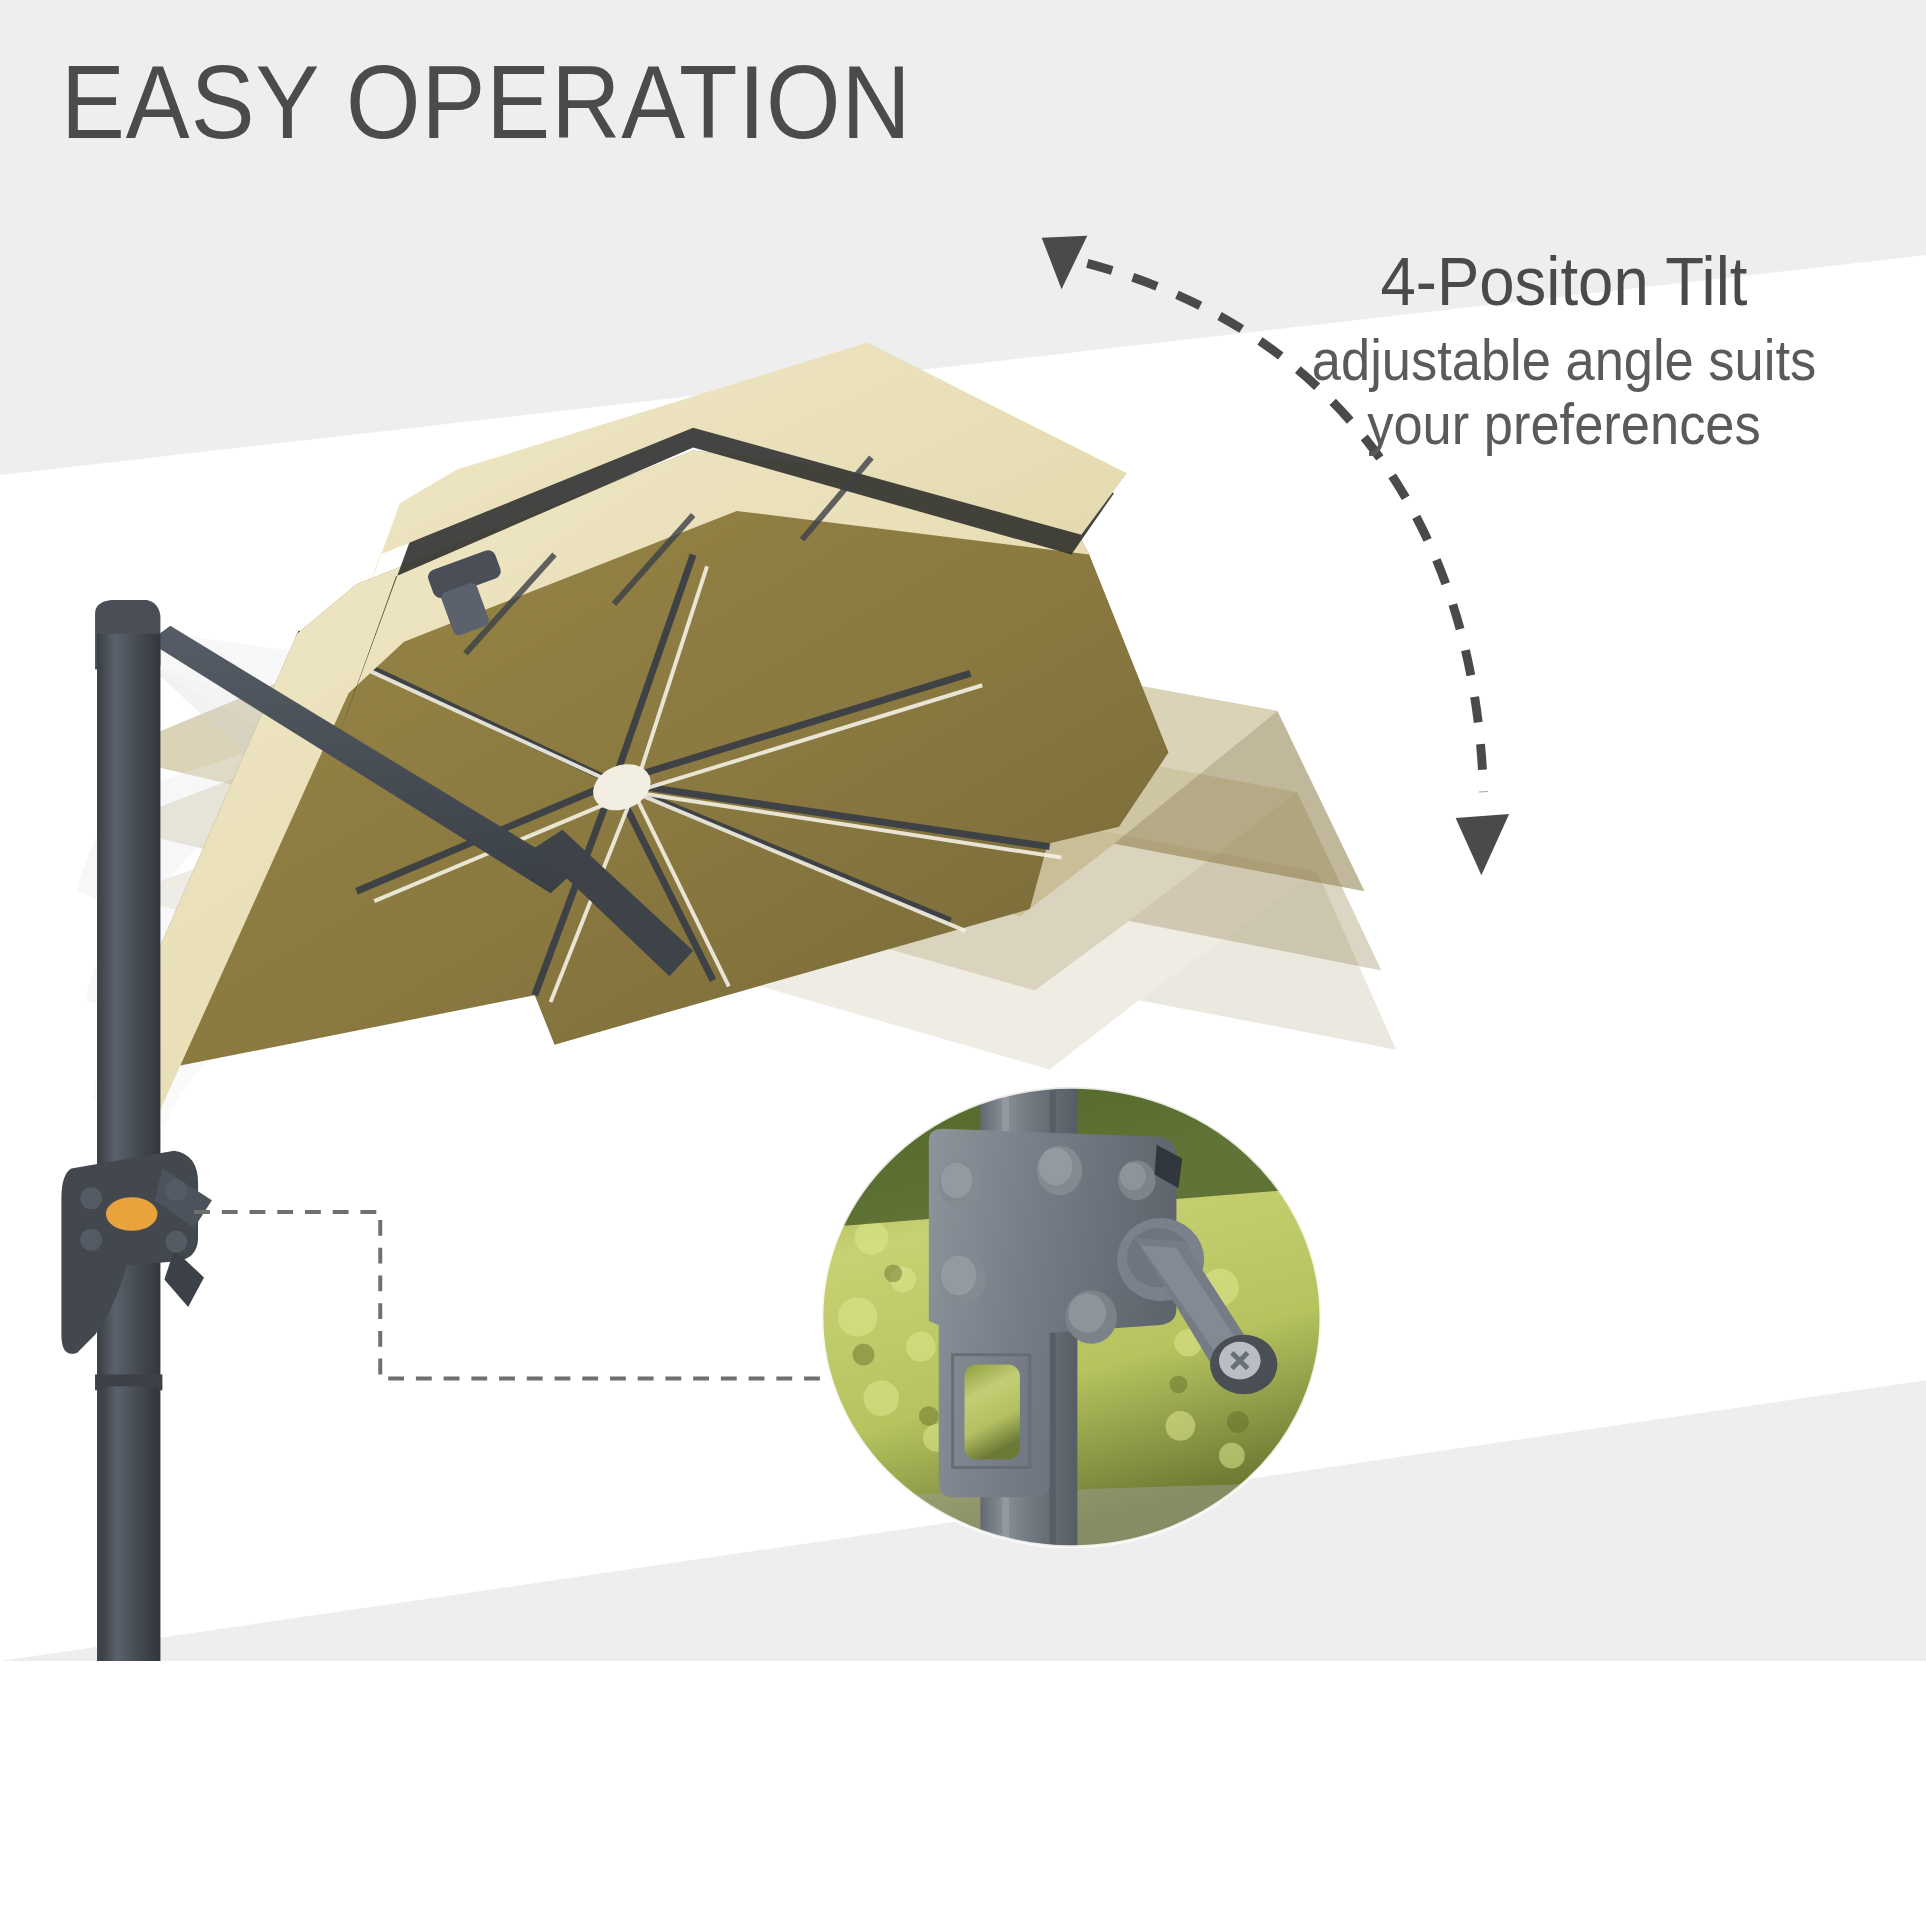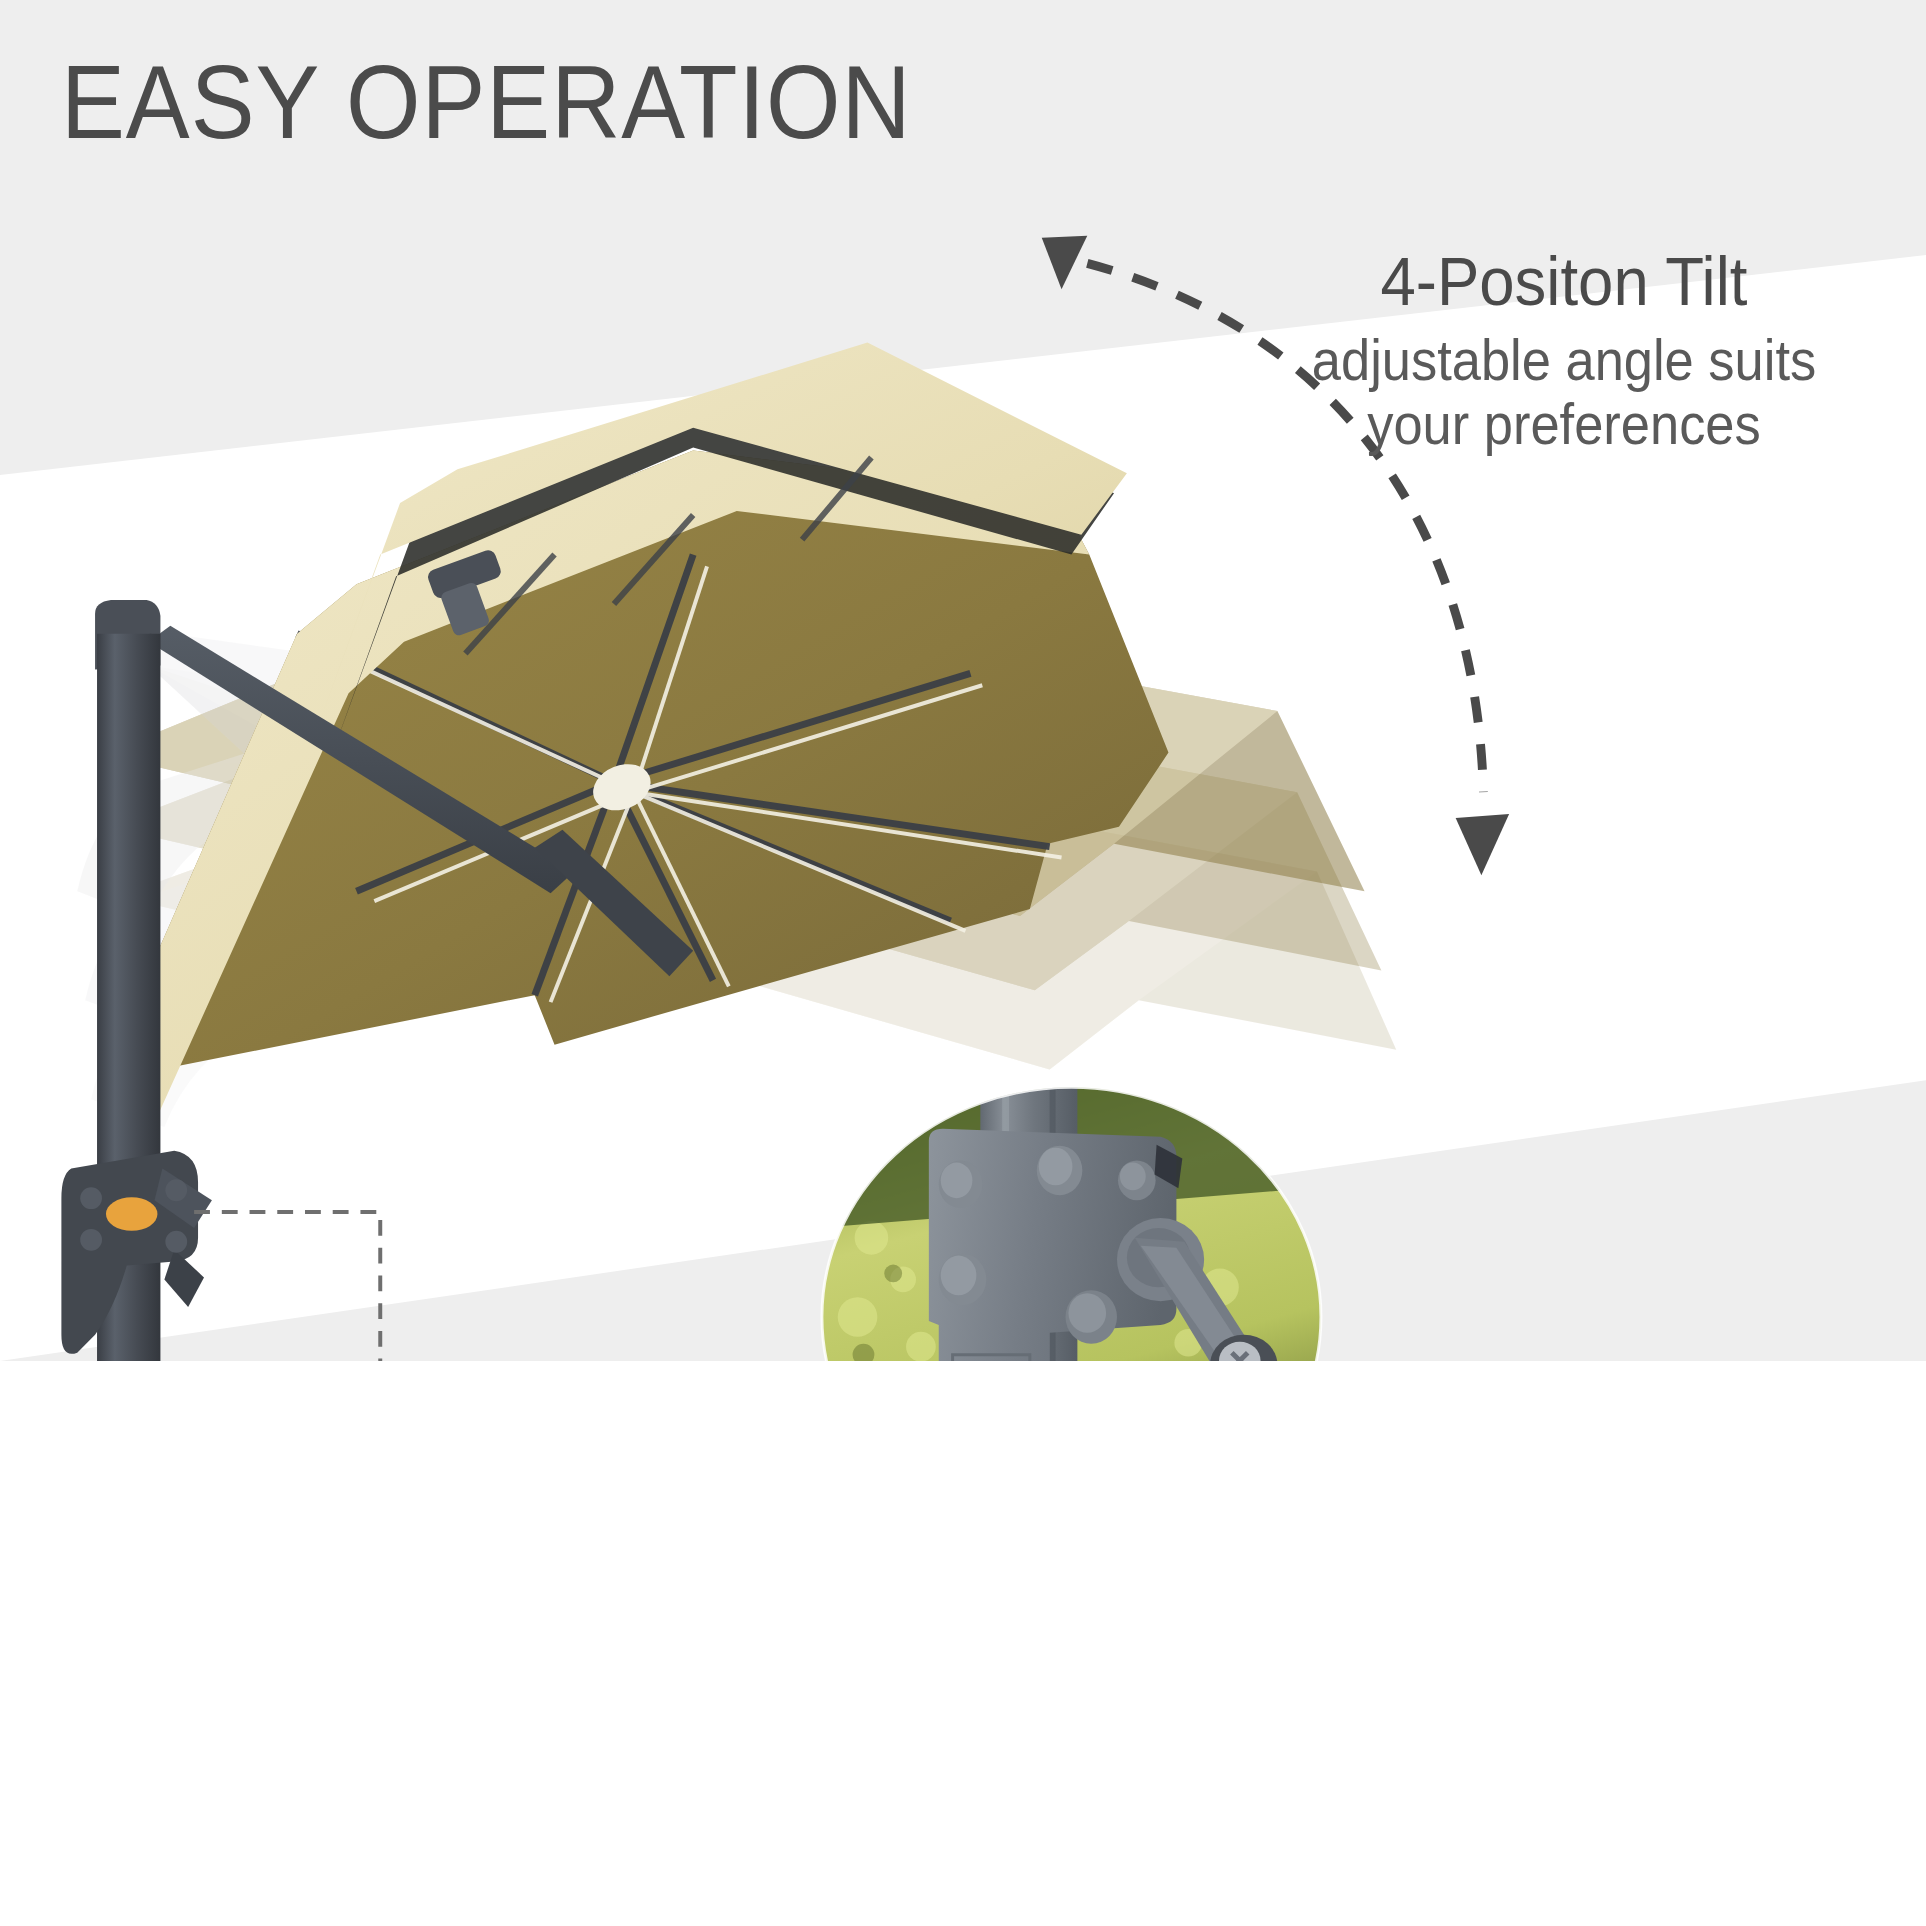--- a/index.html
+++ b/index.html
@@ -7,21 +7,21 @@
     margin: 0;
     padding: 0;
     background: #ffffff;
   }
   body {
     font-family: "Liberation Sans", sans-serif;
   }
   .stage {
     position: relative;
     width: 1927px;
-    height: 1361px;
+    height: 1661px;
     background: #ffffff;
     overflow: hidden;
   }
 
   
   .band-top {
     position: absolute;
     left: 0; top: 0;
     width: 1927px; height: 614px;
     background: #eeeeee;

